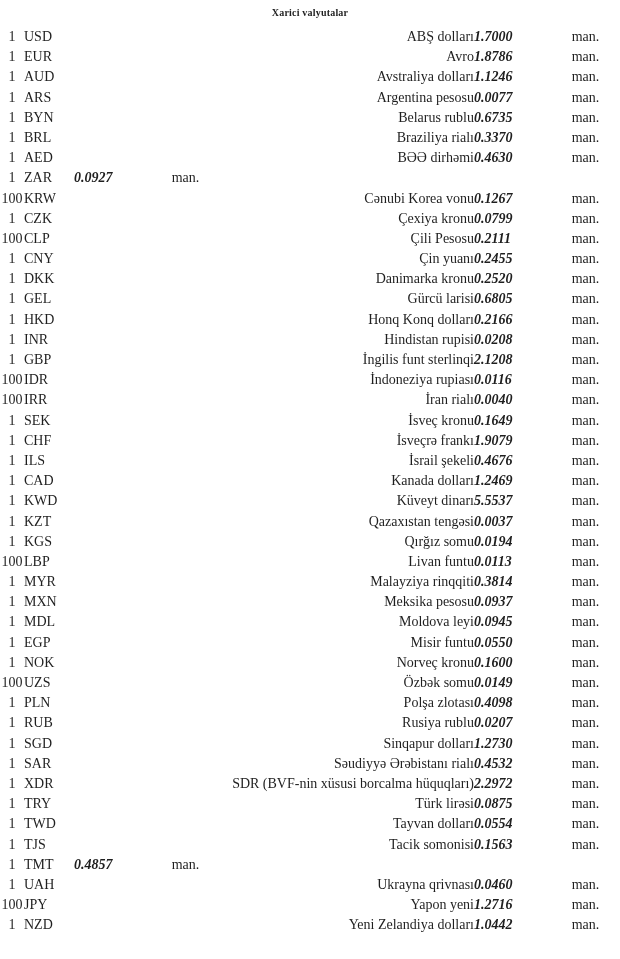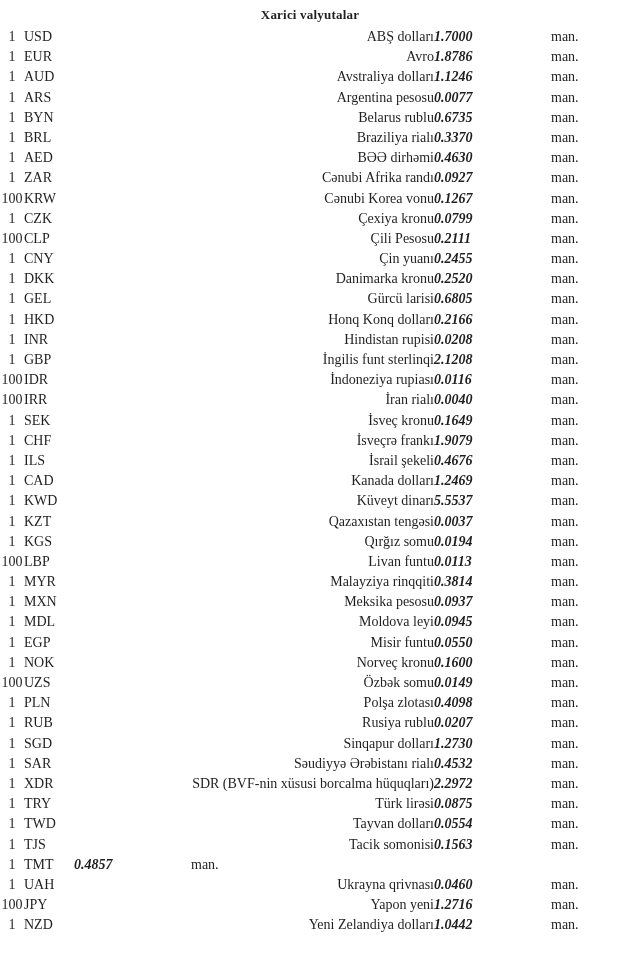--- a/index.html
+++ b/index.html
@@ -17,21 +17,21 @@
     height: 959px;
     background: #ffffff;
   }
   .title {
     position: absolute;
     top: 7px;
     left: 0;
     width: 620px;
     text-align: center;
     font-weight: bold;
-    font-size: 13px;
+    font-size: 10px;
     letter-spacing: 0.2px;
   }
   .table {
     position: absolute;
     top: 27px;
     left: 0;
     width: 620px;
   }
   .row {
     display: flex;
@@ -60,23 +60,22 @@
   .rate {
     flex: 0 0 73px;
     text-align: left;
     font-weight: bold;
     font-style: italic;
     white-space: nowrap;
   }
   .unit {
     flex: 0 0 73px;
     padding-left: 4px;
-    text-align: left;
-    white-space: nowrap;
-    margin-left: 40px;
+    text-align: center;
+    white-space: nowrap;
   }
 </style>
 </head>
 <body>
 
 <div class="page">
   <div class="title">Xarici valyutalar</div>
 
   <div class="table">
       <div class="row">
@@ -124,21 +123,20 @@
       <div class="row">
     <span class="qty">1</span>
     <span class="code">AED</span>
     <span class="name">BƏƏ dirhəmi</span>
     <span class="rate">0.4630</span>
     <span class="unit">man.</span>
   </div>
       <div class="row">
     <span class="qty">1</span>
     <span class="code">ZAR</span>
-    <span class="name">Cənubi Afrika randı</span>
     <span class="rate">0.0927</span>
     <span class="unit">man.</span>
   </div>
       <div class="row">
     <span class="qty">100</span>
     <span class="code">KRW</span>
     <span class="name">Cənubi Korea vonu</span>
     <span class="rate">0.1267</span>
     <span class="unit">man.</span>
   </div>

